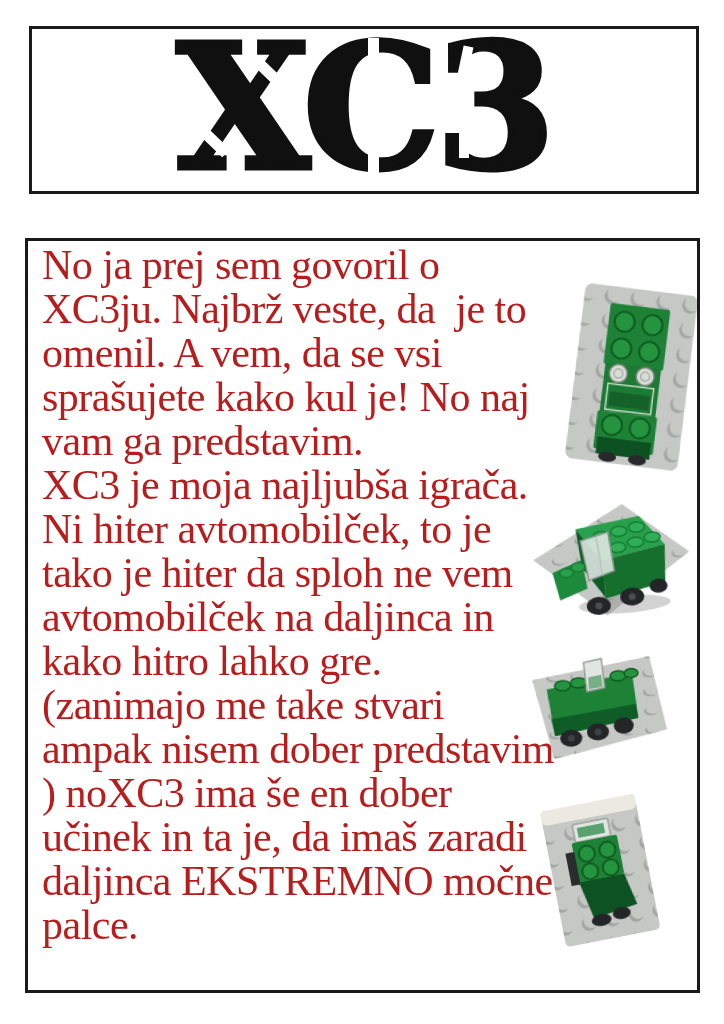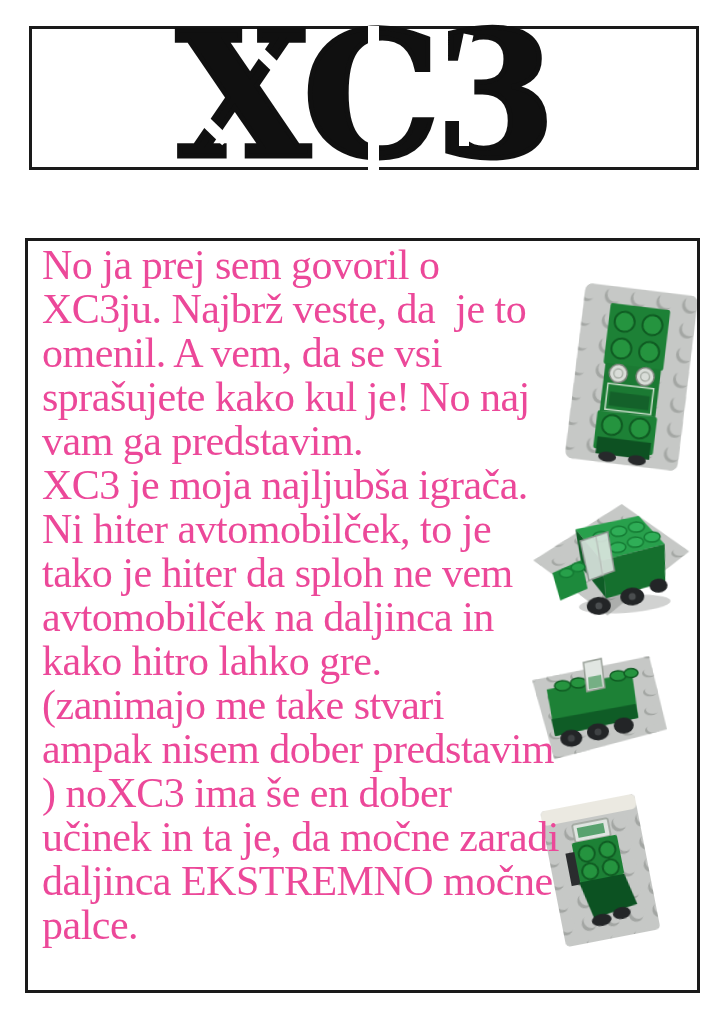--- a/index.html
+++ b/index.html
@@ -6,38 +6,38 @@
   html,body { background:#ffffff; }
   body {
     width:724px; height:1024px; position:relative;
     font-family:"Liberation Serif","DejaVu Serif",serif;
     overflow:hidden;
   }
   .page { position:absolute; left:0; top:0; width:724px; height:1024px; background:#ffffff; }
 
   
   .header-box {
-    position:absolute; left:29px; top:26px; width:670px; height:144px;
+    position:absolute; left:29px; top:26px; width:670px; height:168px;
     border:3px solid #1a1a1a; background:#ffffff;
     display:flex; align-items:center; justify-content:center;
   }
   .stencil-svg { width:664px; height:160px; display:block; }
   .stencil-text {
     font-family:"DejaVu Serif","Liberation Serif",serif;
     font-weight:bold;
   }
 
   
   .content-box {
     position:absolute; left:25px; top:238px; width:675px; height:755px;
     border:3px solid #1a1a1a; background:#ffffff; overflow:hidden;
   }
   .text-block { position:absolute; left:14px; top:2px; z-index:2; }
   .line {
-    font-size:42px; line-height:44px; color:#ec4899;
+    font-size:42px; line-height:44px; color:#b91c1c;
     white-space:pre; letter-spacing:-0.5px;
   }
 
   
   .photo { position:absolute; z-index:1; filter:blur(0.6px); transform-origin:50% 50%; }
   .photo svg { display:block; width:100%; height:100%; }
   .photo-1 { left:537px; top:45px;  width:132px; height:182px; transform:rotate(5deg); }
   .photo-2 { left:496px; top:250px; width:172px; height:148px; transform:rotate(-4deg); }
   .photo-3 { left:492px; top:406px; width:152px; height:130px; transform:rotate(-3deg); }
   .photo-4 { left:516px; top:552px; width:116px; height:152px; transform:rotate(-11deg); }
@@ -71,21 +71,21 @@
       <div class="line">sprašujete kako kul je! No naj</div>
       <div class="line">vam ga predstavim.</div>
       <div class="line">XC3 je moja najljubša igrača.</div>
       <div class="line">Ni hiter avtomobilček, to je</div>
       <div class="line">tako je hiter da sploh ne vem</div>
       <div class="line">avtomobilček na daljinca in</div>
       <div class="line">kako hitro lahko gre.</div>
       <div class="line">(zanimajo me take stvari</div>
       <div class="line">ampak nisem dober predstavim</div>
       <div class="line">) noXC3 ima še en dober</div>
-      <div class="line">učinek in ta je, da močne zaradi</div>
+      <div class="line">učinek in ta je, da imaš zaradi</div>
       <div class="line">daljinca EKSTREMNO močne</div>
       <div class="line">palce.</div>
     </div>
 
     <div class="photo photo-1" role="img" aria-label="Green LEGO car on grey baseplate seen from above">
       <svg viewBox="0 0 132 182">
         <defs>
           <pattern id="sp1" width="26" height="25" patternUnits="userSpaceOnUse">
             <circle cx="12" cy="13" r="8" fill="#a3a6a3"></circle>
             <circle cx="14.5" cy="10.5" r="8" fill="#c6c8c6"></circle>

